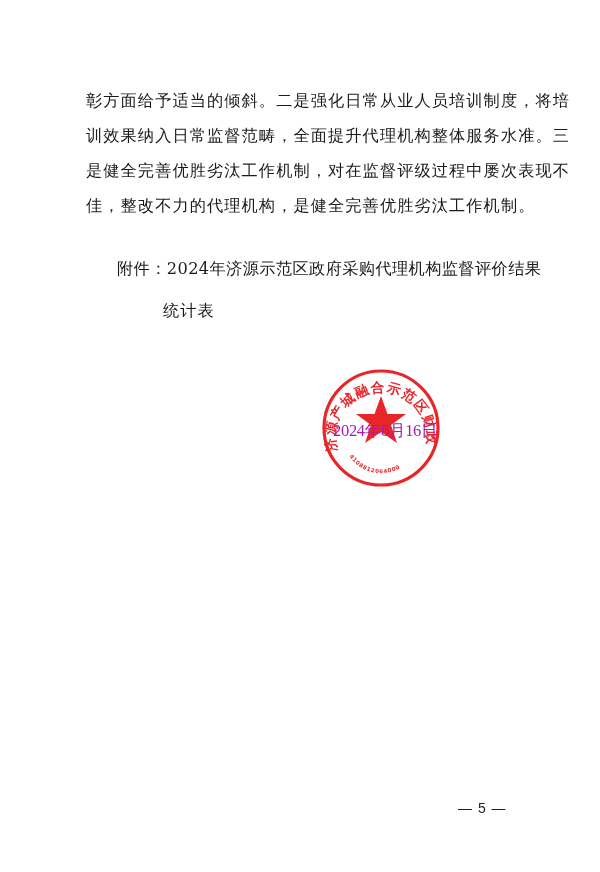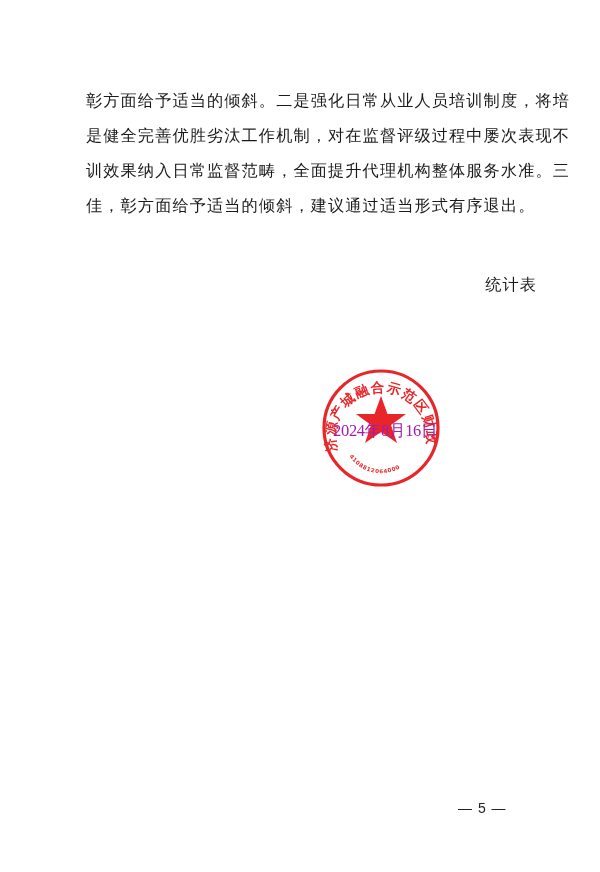--- a/index.html
+++ b/index.html
@@ -13,21 +13,20 @@
       position: relative;
       overflow: hidden;
       font-family: "DejaVu Serif", "Liberation Serif", serif;
       color: #1a1a1a;
     }
     .page {
       position: absolute;
       left: 0; top: 0;
       width: 532px; height: 872px;
       background: #ffffff;
-      text-align: right;
     }
     .body-text {
       position: absolute;
       left: 86px;
       top: 88px;
       width: 440px;
     }
     .body-line {
       height: 35px;
       line-height: 26px;
@@ -84,26 +83,27 @@
       letter-spacing: 1px;
     }
   </style>
 </head>
 <body>
 
 <div class="page">
 
   <div class="body-text">
     <div class="body-line">彰方面给予适当的倾斜。二是强化日常从业人员培训制度，将培</div>
+    <div class="body-line">训效果纳入日常监督范畴，全面提升代理机构整体服务水准。三</div>
     <div class="body-line">是健全完善优胜劣汰工作机制，对在监督评级过程中屡次表现不</div>
-    <div class="body-line">训效果纳入日常监督范畴，全面提升代理机构整体服务水准。三</div>
-    <div class="body-line">佳，彰方面给予适当的倾斜，建议通过适当形式有序退出。</div>
+    <div class="body-line">佳，整改不力的代理机构，是健全完善优胜劣汰工作机制。</div>
   </div>
 
   <div class="attachment">
+    <div class="att-line1"><span>附件：</span><span>2024年济源示范区政府采购代理机构监督评价结果</span></div>
     <div class="att-line2">统计表</div>
   </div>
 
   <div class="seal">
     <svg width="130" height="125" viewBox="0 0 130 125">
       <defs>
         <path id="sealArc" d="M 22 88 A 46 46 0 1 1 110 82" fill="none"></path>
         <path id="codeArc" d="M 30 84 A 38 38 0 0 0 100 84" fill="none"></path>
       </defs>
       <circle cx="65" cy="62" r="57" fill="none" stroke="#e8262a" stroke-width="3.2"></circle>

